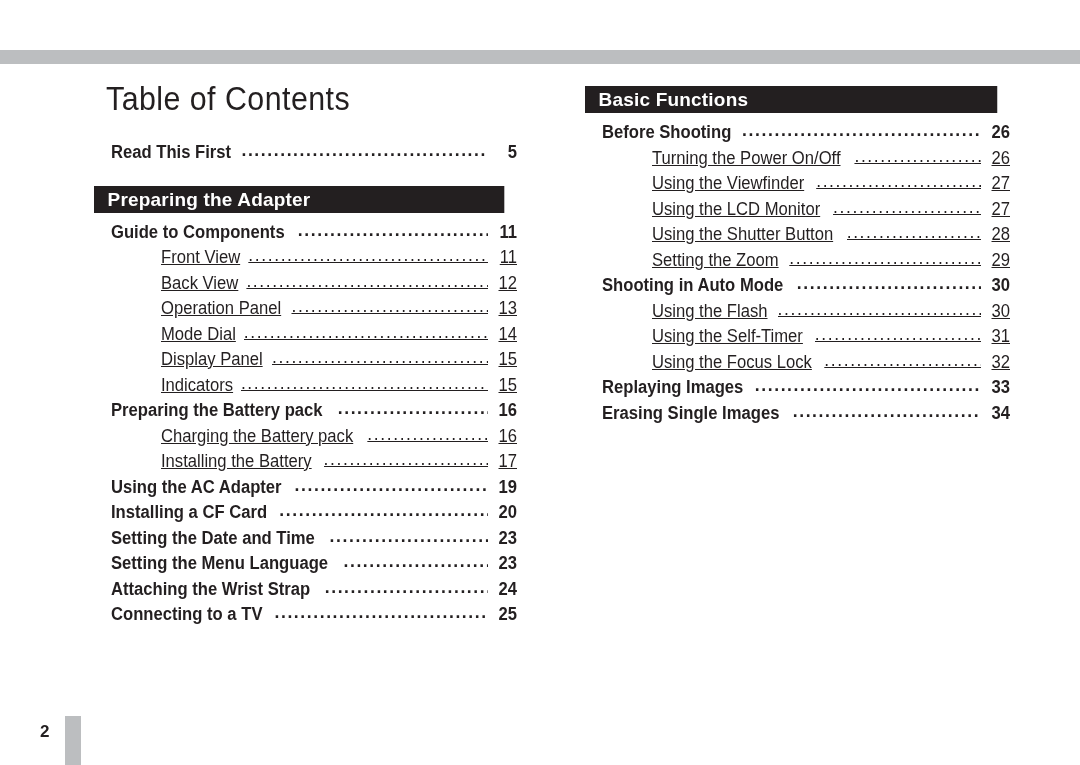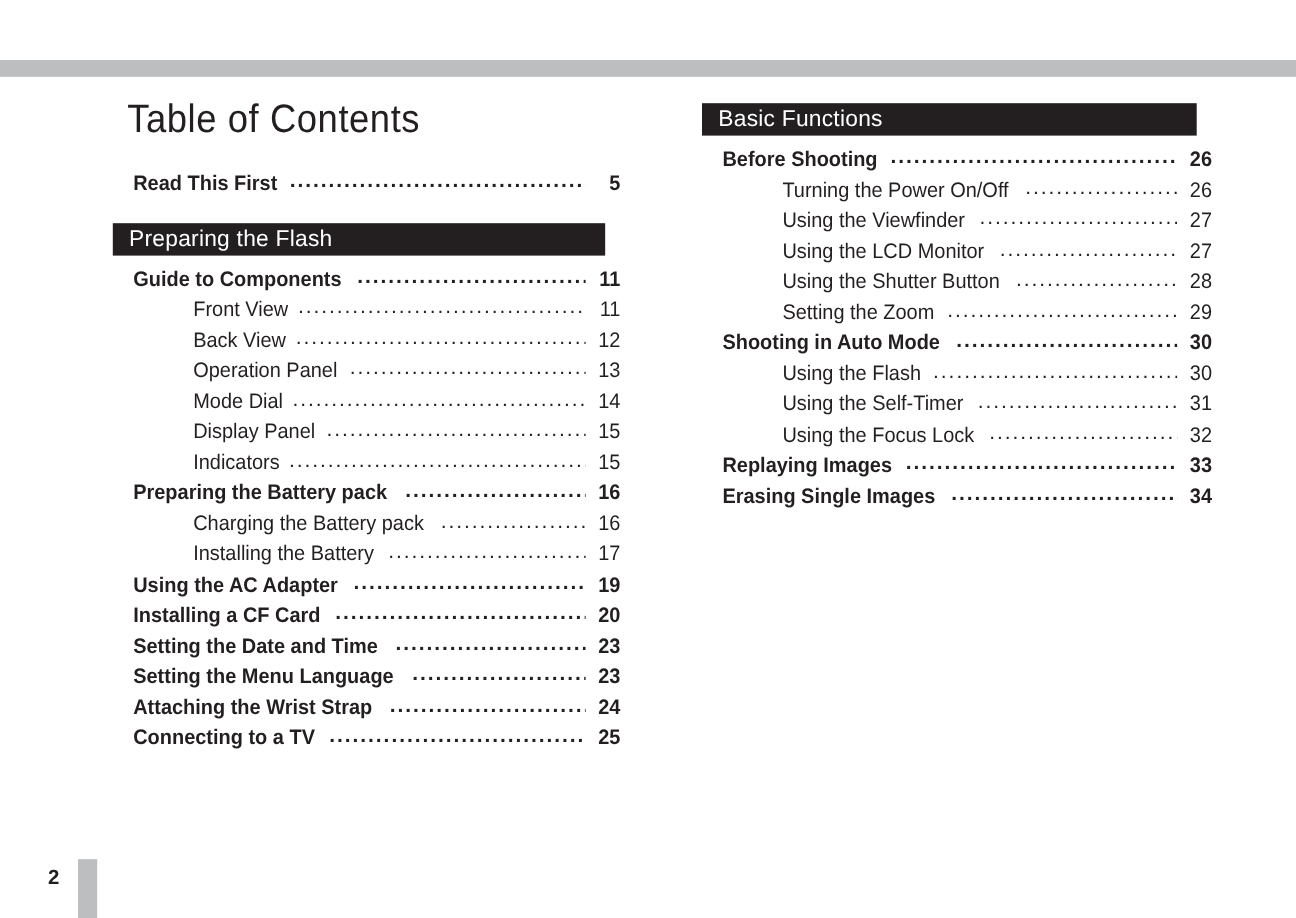--- a/index.html
+++ b/index.html
@@ -55,40 +55,41 @@
     font-size: 19px;
     font-weight: 400;
     line-height: 27px;
     height: 27px;
     padding: 0 0 0 14px;
     box-sizing: border-box;
     letter-spacing: 0.2px;
     transform: scaleX(0.97);
     transform-origin: left center;
   }
-  .section-bar span { display: inline-block; transform: scaleX(1.03); transform-origin: left center; }
+  .section-bar span { display: inline-block; transform: scaleX(1.03); transform-origin: left center; font-weight: bold; }
 
   
   .toc-list { list-style: none; margin: 0; padding: 0; }
 
   .toc-entry {
     display: flex;
     align-items: center;
     font-size: 17.5px;
     line-height: 25.5px;
     white-space: nowrap;
     color: #231f20;
   }
   .toc-entry.lvl1 {
     font-weight: bold;
     padding-left: 17px;
   }
   .toc-entry.lvl2 {
     font-weight: normal;
     padding-left: 67px;
+    text-decoration: underline;
   }
   .toc-label {
     flex: 0 0 auto;
     transform: scaleX(0.95);
     transform-origin: left center;
   }
   .toc-dots {
     flex: 1 1 auto;
     overflow: hidden;
     margin: 0 3px 0 4px;
@@ -139,21 +140,21 @@
   <div class="page-title-placeholder" style="height:60px"></div>
   <div id="left-column-body">
       <ul class="toc-list">
         <li class="toc-entry lvl1">
           <span class="toc-label">Read This First</span>
           <span class="toc-dots">..........................................................................................</span>
           <span class="toc-page">5</span>
         </li>
       </ul>
       <div class="gap-before-bar"></div>
-      <div class="section-bar"><span>Preparing the Flash</span></div>
+      <div class="section-bar"><span>Preparing the Adapter</span></div>
       <ul class="toc-list" style="margin-top: 7px;">
         <li class="toc-entry lvl1">
           <span class="toc-label">Guide to Components</span>
           <span class="toc-dots">..........................................................................................</span>
           <span class="toc-page">11</span>
         </li>
         <li class="toc-entry lvl2">
           <span class="toc-label">Front View</span>
           <span class="toc-dots">..........................................................................................</span>
           <span class="toc-page">11</span>

